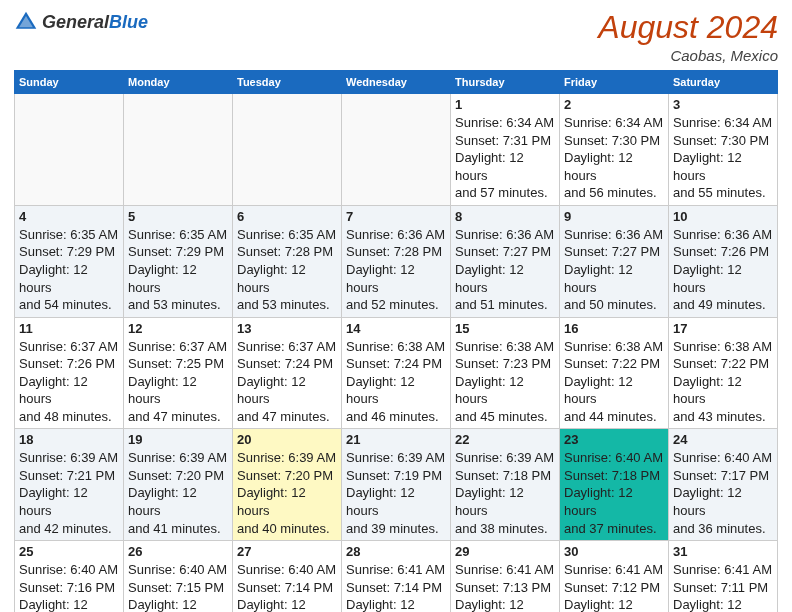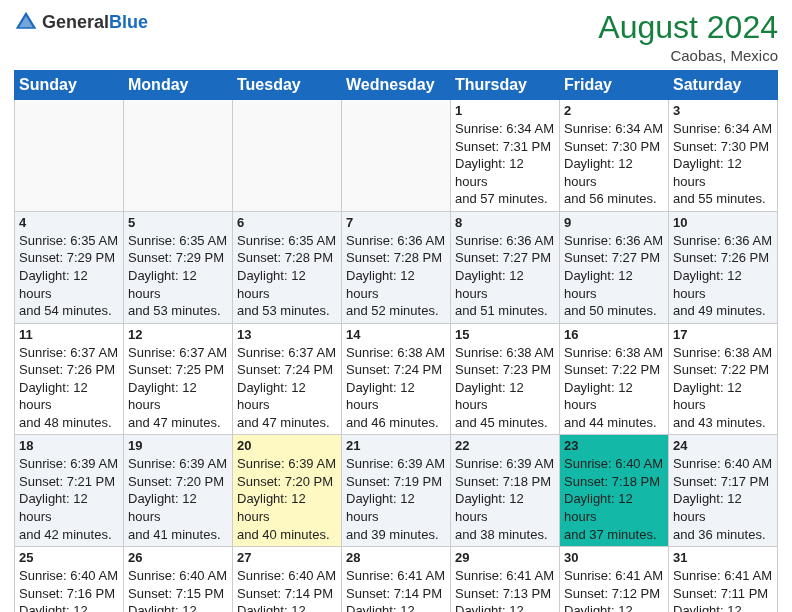--- a/index.html
+++ b/index.html
@@ -15,20 +15,21 @@
       height: 612px;
       padding: 10px 14px;
       display: flex;
       flex-direction: column;
     }
     .header {
       display: flex;
       justify-content: space-between;
       align-items: flex-start;
       margin-bottom: 6px;
+      font-style: italic;
     }
     .logo {
       display: flex;
       align-items: center;
       gap: 4px;
     }
     .logo-text {
       font-size: 18px;
       font-weight: bold;
       line-height: 1;
@@ -38,38 +39,38 @@
     .logo-icon {
       width: 24px;
       height: 24px;
     }
     .title-block {
       text-align: right;
     }
     .month-year {
       font-size: 32px;
       font-weight: normal;
-      color: #15803d;
+      color: #c2410c;
       line-height: 1.1;
     }
     .location {
       font-size: 15px;
       color: #444;
       margin-top: 2px;
     }
     .calendar {
       flex: 1;
       border-collapse: collapse;
       width: 100%;
       table-layout: fixed;
     }
     .calendar th {
       background: #1a6abf;
       color: #fff;
-      font-size: 16px;
+      font-size: 11px;
       font-weight: bold;
       padding: 5px 4px;
       text-align: left;
       border: 1px solid #1a6abf;
     }
     .calendar td {
       border: 1px solid #ccc;
       vertical-align: top;
       padding: 3px 4px;
       font-size: 10px;

